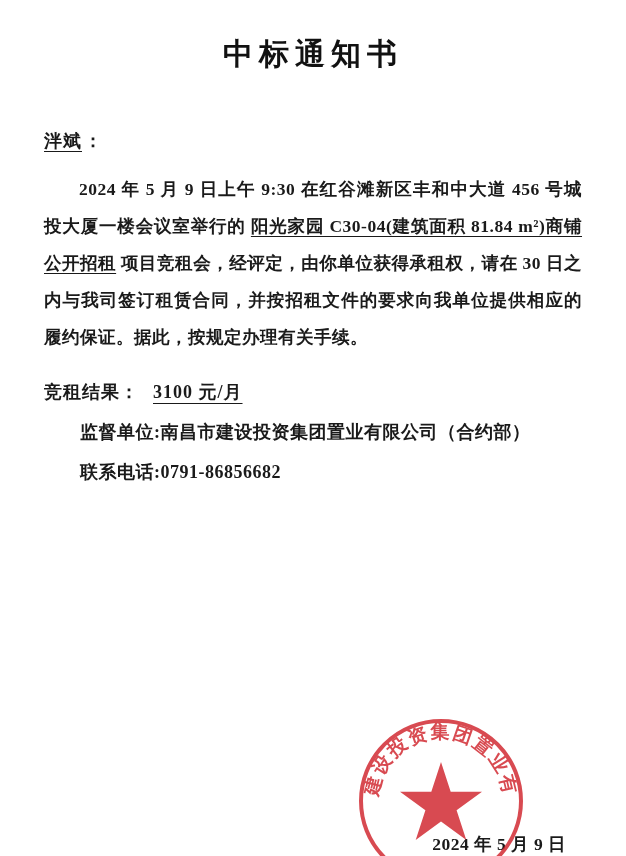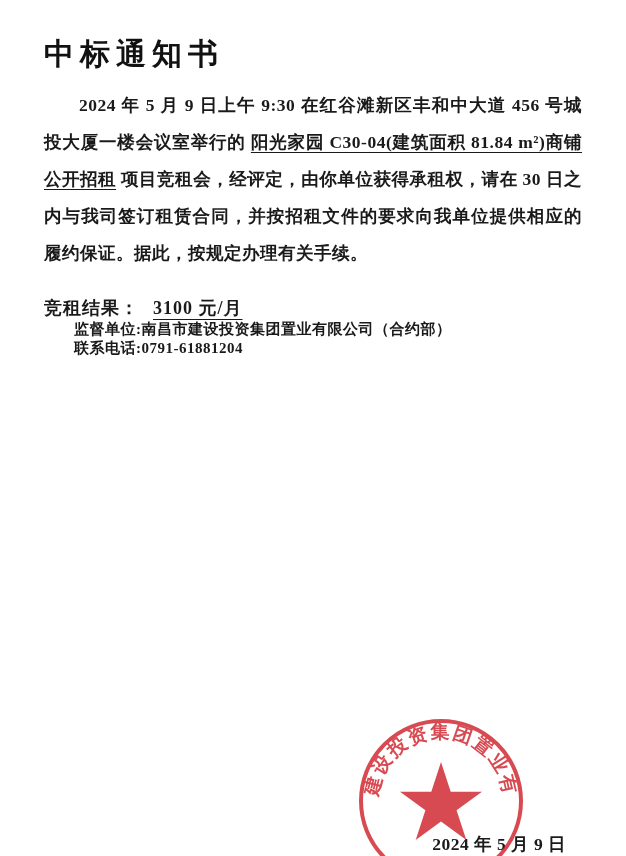--- a/index.html
+++ b/index.html
@@ -16,41 +16,42 @@
     overflow: hidden;
   }
   .page {
     position: relative;
     width: 626px;
     height: 856px;
     box-sizing: border-box;
     padding: 0 44px;
   }
   .doc-title {
+    text-align: center;
     font-family: "Liberation Serif", serif;
     font-size: 30px;
     font-weight: bold;
     letter-spacing: 6px;
     margin-top: 34px;
     margin-bottom: 0;
     color: #111;
   }
   .addressee {
     margin-top: 54px;
     font-size: 18px;
     font-weight: bold;
     letter-spacing: 1px;
   }
   .addressee .name {
     text-decoration: underline;
     text-underline-offset: 4px;
     padding-right: 2px;
   }
   .body-para {
-    margin-top: 12px;
+    margin-top: 18px;
     font-size: 17.5px;
     line-height: 37px;
     text-align: justify;
     text-justify: inter-ideograph;
     letter-spacing: 0.5px;
     font-weight: bold;
   }
   .indent {
     text-indent: 2em;
   }
@@ -72,21 +73,22 @@
   .notice-para {
     margin-top: 42px;
     font-size: 17.5px;
     line-height: 37px;
     font-weight: bold;
     text-align: justify;
     text-justify: inter-ideograph;
     letter-spacing: 0.5px;
   }
   .info-line {
-    font-size: 15px;
+    margin-top: 16px;
+    font-size: 18px;
     font-weight: bold;
     letter-spacing: 0.5px;
     text-indent: 2em;
   }
   .signature-block {
     position: absolute;
     right: 60px;
     bottom: 24px;
     text-align: left;
     font-size: 17.5px;
@@ -104,33 +106,36 @@
   }
   .stamp svg { display: block; }
 </style>
 </head>
 <body>
 
 <div class="page">
 
   <div class="doc-title">中标通知书</div>
 
+  <div class="addressee">
+    <span class="name">泮斌</span><span>：</span>
+  </div>
 
   <div class="body-para indent">
     <span>2024 年 5 月 9 日上午 9:30 在红谷滩新区丰和中大道 456 号城投大厦一楼会议室举行的 </span><span class="u">阳光家园 C30-04(建筑面积 81.84 m²)商铺公开招租</span><span> 项目竞租会，经评定，由你单位获得承租权，请在 30 日之内与我司签订租赁合同，并按招租文件的要求向我单位提供相应的履约保证。据此，按规定办理有关手续。</span>
   </div>
 
   <div class="result-line">
     <span>竞租结果：</span><span class="result-value">3100 元/月</span>
   </div>
 
 
   <div class="info-line">监督单位:南昌市建设投资集团置业有限公司（合约部）</div>
 
-  <div class="info-line">联系电话:0791-61881204</div>
+  <div class="info-line">联系电话:0791-86856682</div>
 
   <div class="signature-block">
     <div>2024 年 5 月 9 日</div>
   </div>
 
   <div class="stamp">
     <svg width="170" height="170" viewBox="0 0 170 170" xmlns="http://www.w3.org/2000/svg">
       <g opacity="0.82">
         <circle cx="85" cy="85" r="80" fill="none" stroke="#d0232b" stroke-width="4"></circle>
         <path id="arcTop" d="M 85 85 m -63,0 a 63,63 0 1,1 126,0" fill="none" stroke="none"></path>

